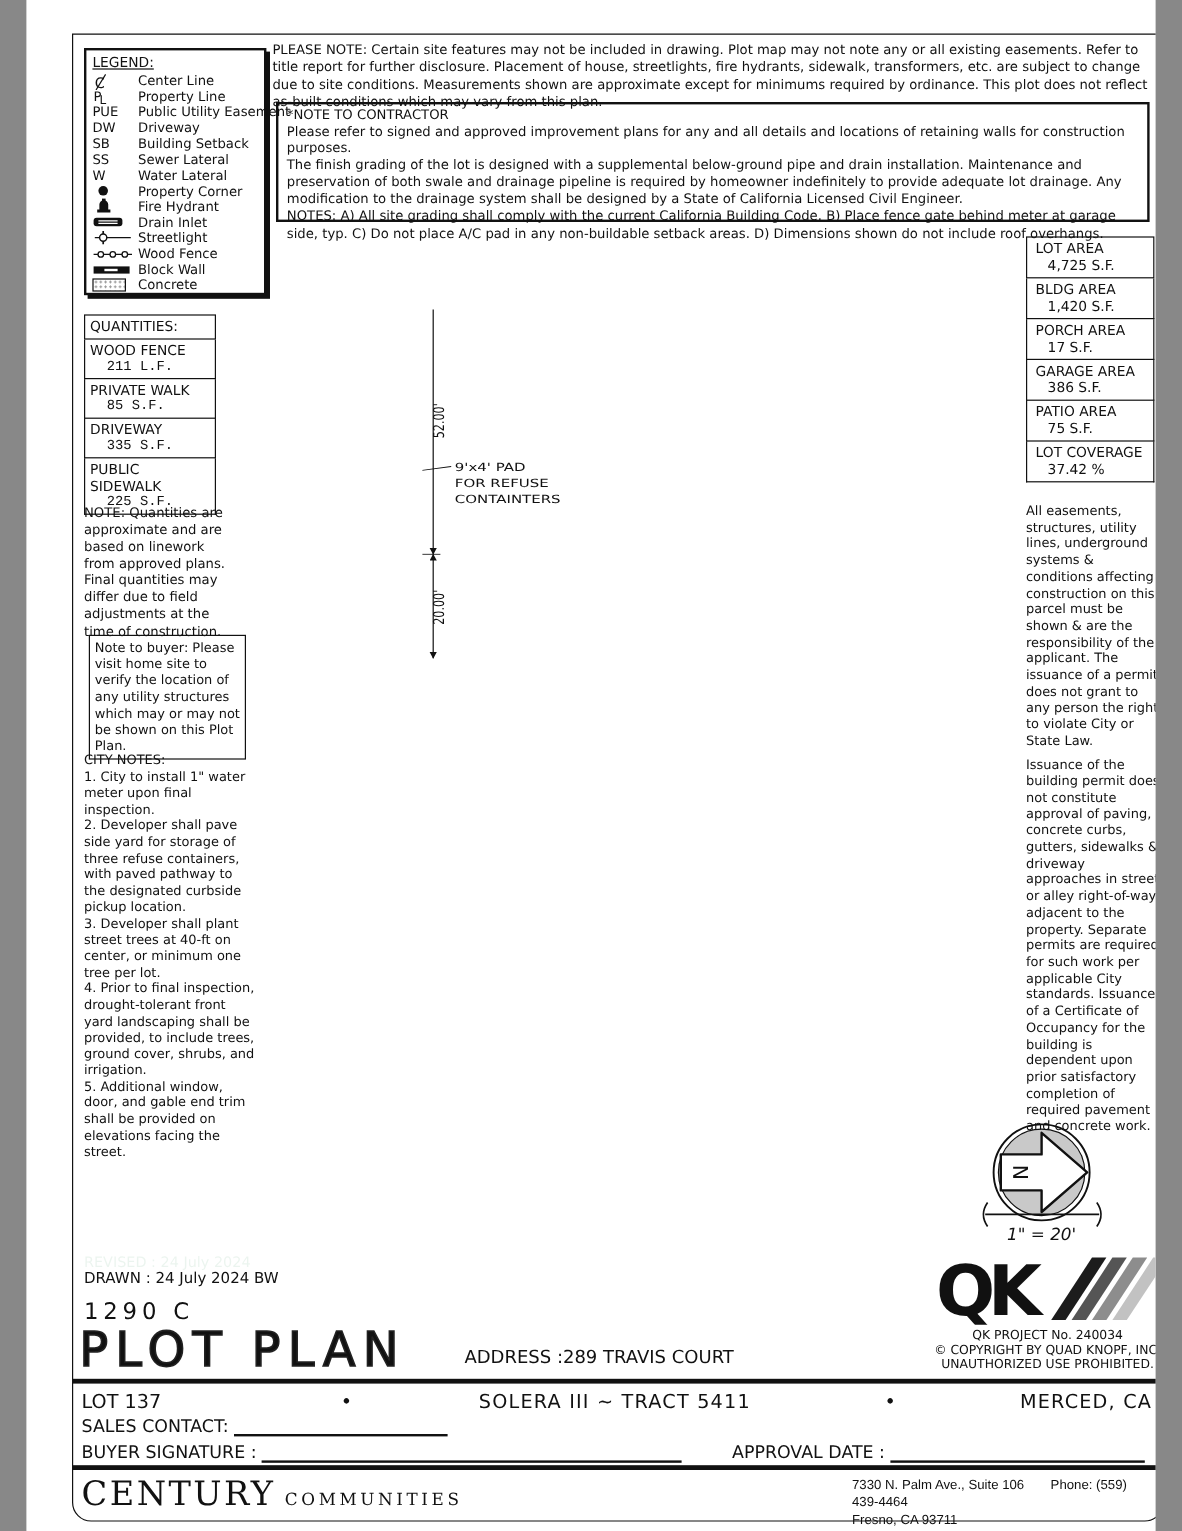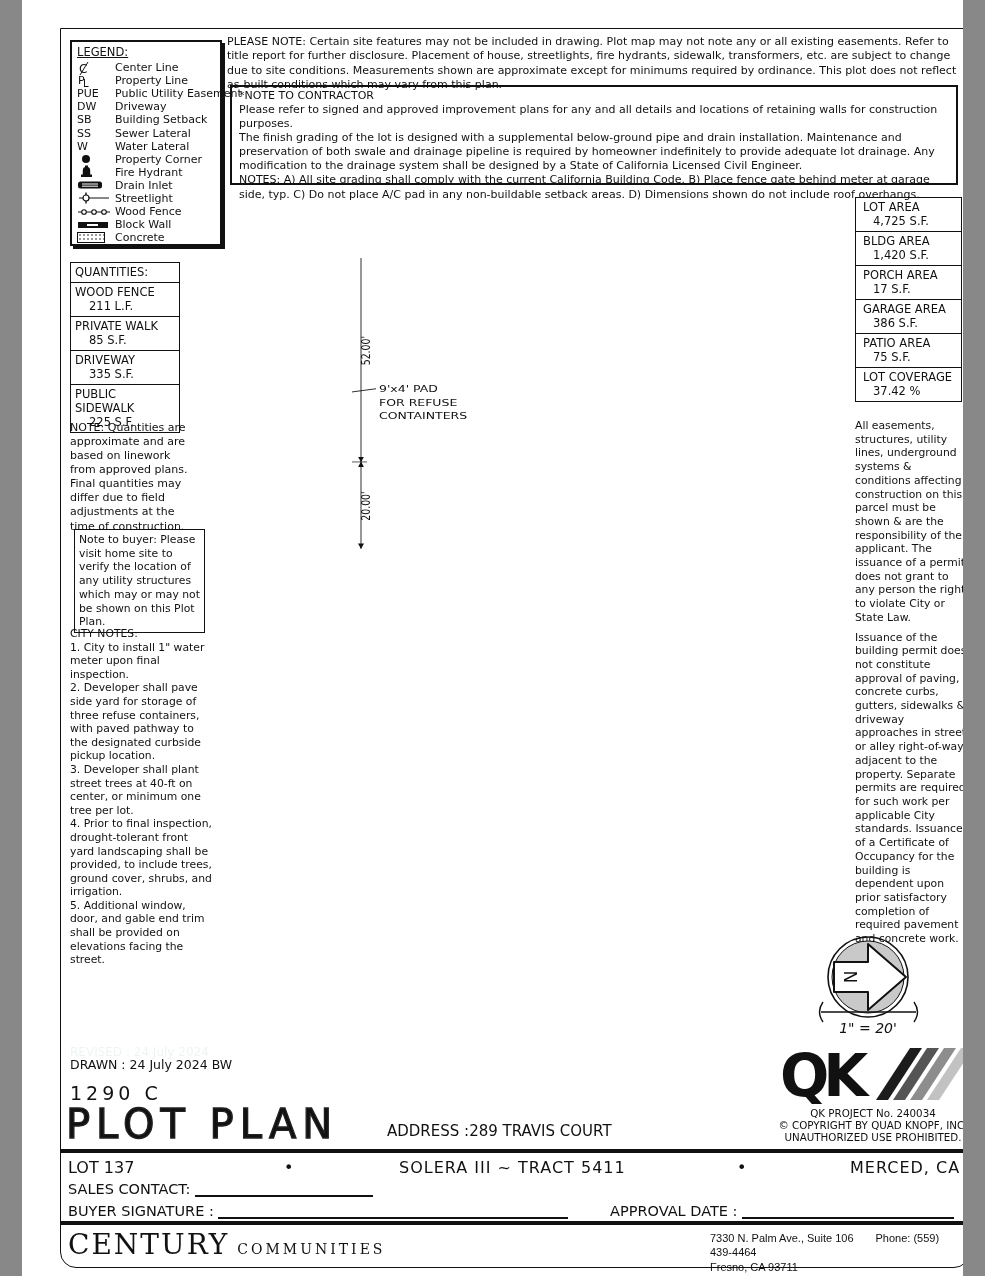--- a/index.html
+++ b/index.html
@@ -20,21 +20,21 @@
   .concrete-chip{display:inline-block;width:26px;height:9px;border:1px solid #111;
       background-image:radial-gradient(#999 0.8px, transparent 0.9px);background-size:4px 4px;}
   
   #please-note{left:205px;top:35px;width:733px;font-size:11px;line-height:1.3;}
   #contractor-box{left:208px;top:85px;width:728px;height:100px;border:2.5px solid #111;
       padding:2px 7px;box-sizing:border-box;font-size:11px;line-height:1.28;}
   
   #quantities{left:48px;top:262px;width:110px;font-size:11.5px;}
   #quantities .q-cell{border:1.6px solid #111;border-top:none;padding:2px 4px 3px 4px;}
   #quantities .q-cell:first-child{border-top:1.6px solid #111;}
-  #quantities .q-val{padding-left:14px;}
+  #quantities .q-val{padding-left:14px;font-family:Liberation Mono, monospace;}
   #quant-note{left:48px;top:421px;width:120px;font-size:11px;line-height:1.28;}
   #buyer-note{left:52px;top:529px;width:121px;border:1.6px solid #111;padding:3px 4px;
       font-size:10.8px;line-height:1.27;}
   #city-notes{left:48px;top:627px;width:143px;font-size:10.8px;line-height:1.26;}
   
   #areas{left:833px;top:197px;width:107px;font-size:11.5px;}
   #areas .a-cell{border:1.6px solid #111;border-top:none;padding:2px 5px 3px 7px;}
   #areas .a-cell:first-child{border-top:1.6px solid #111;}
   #areas .a-val{padding-left:10px;}
   #right-notes{left:833px;top:419px;width:113px;font-size:10.8px;line-height:1.27;}

